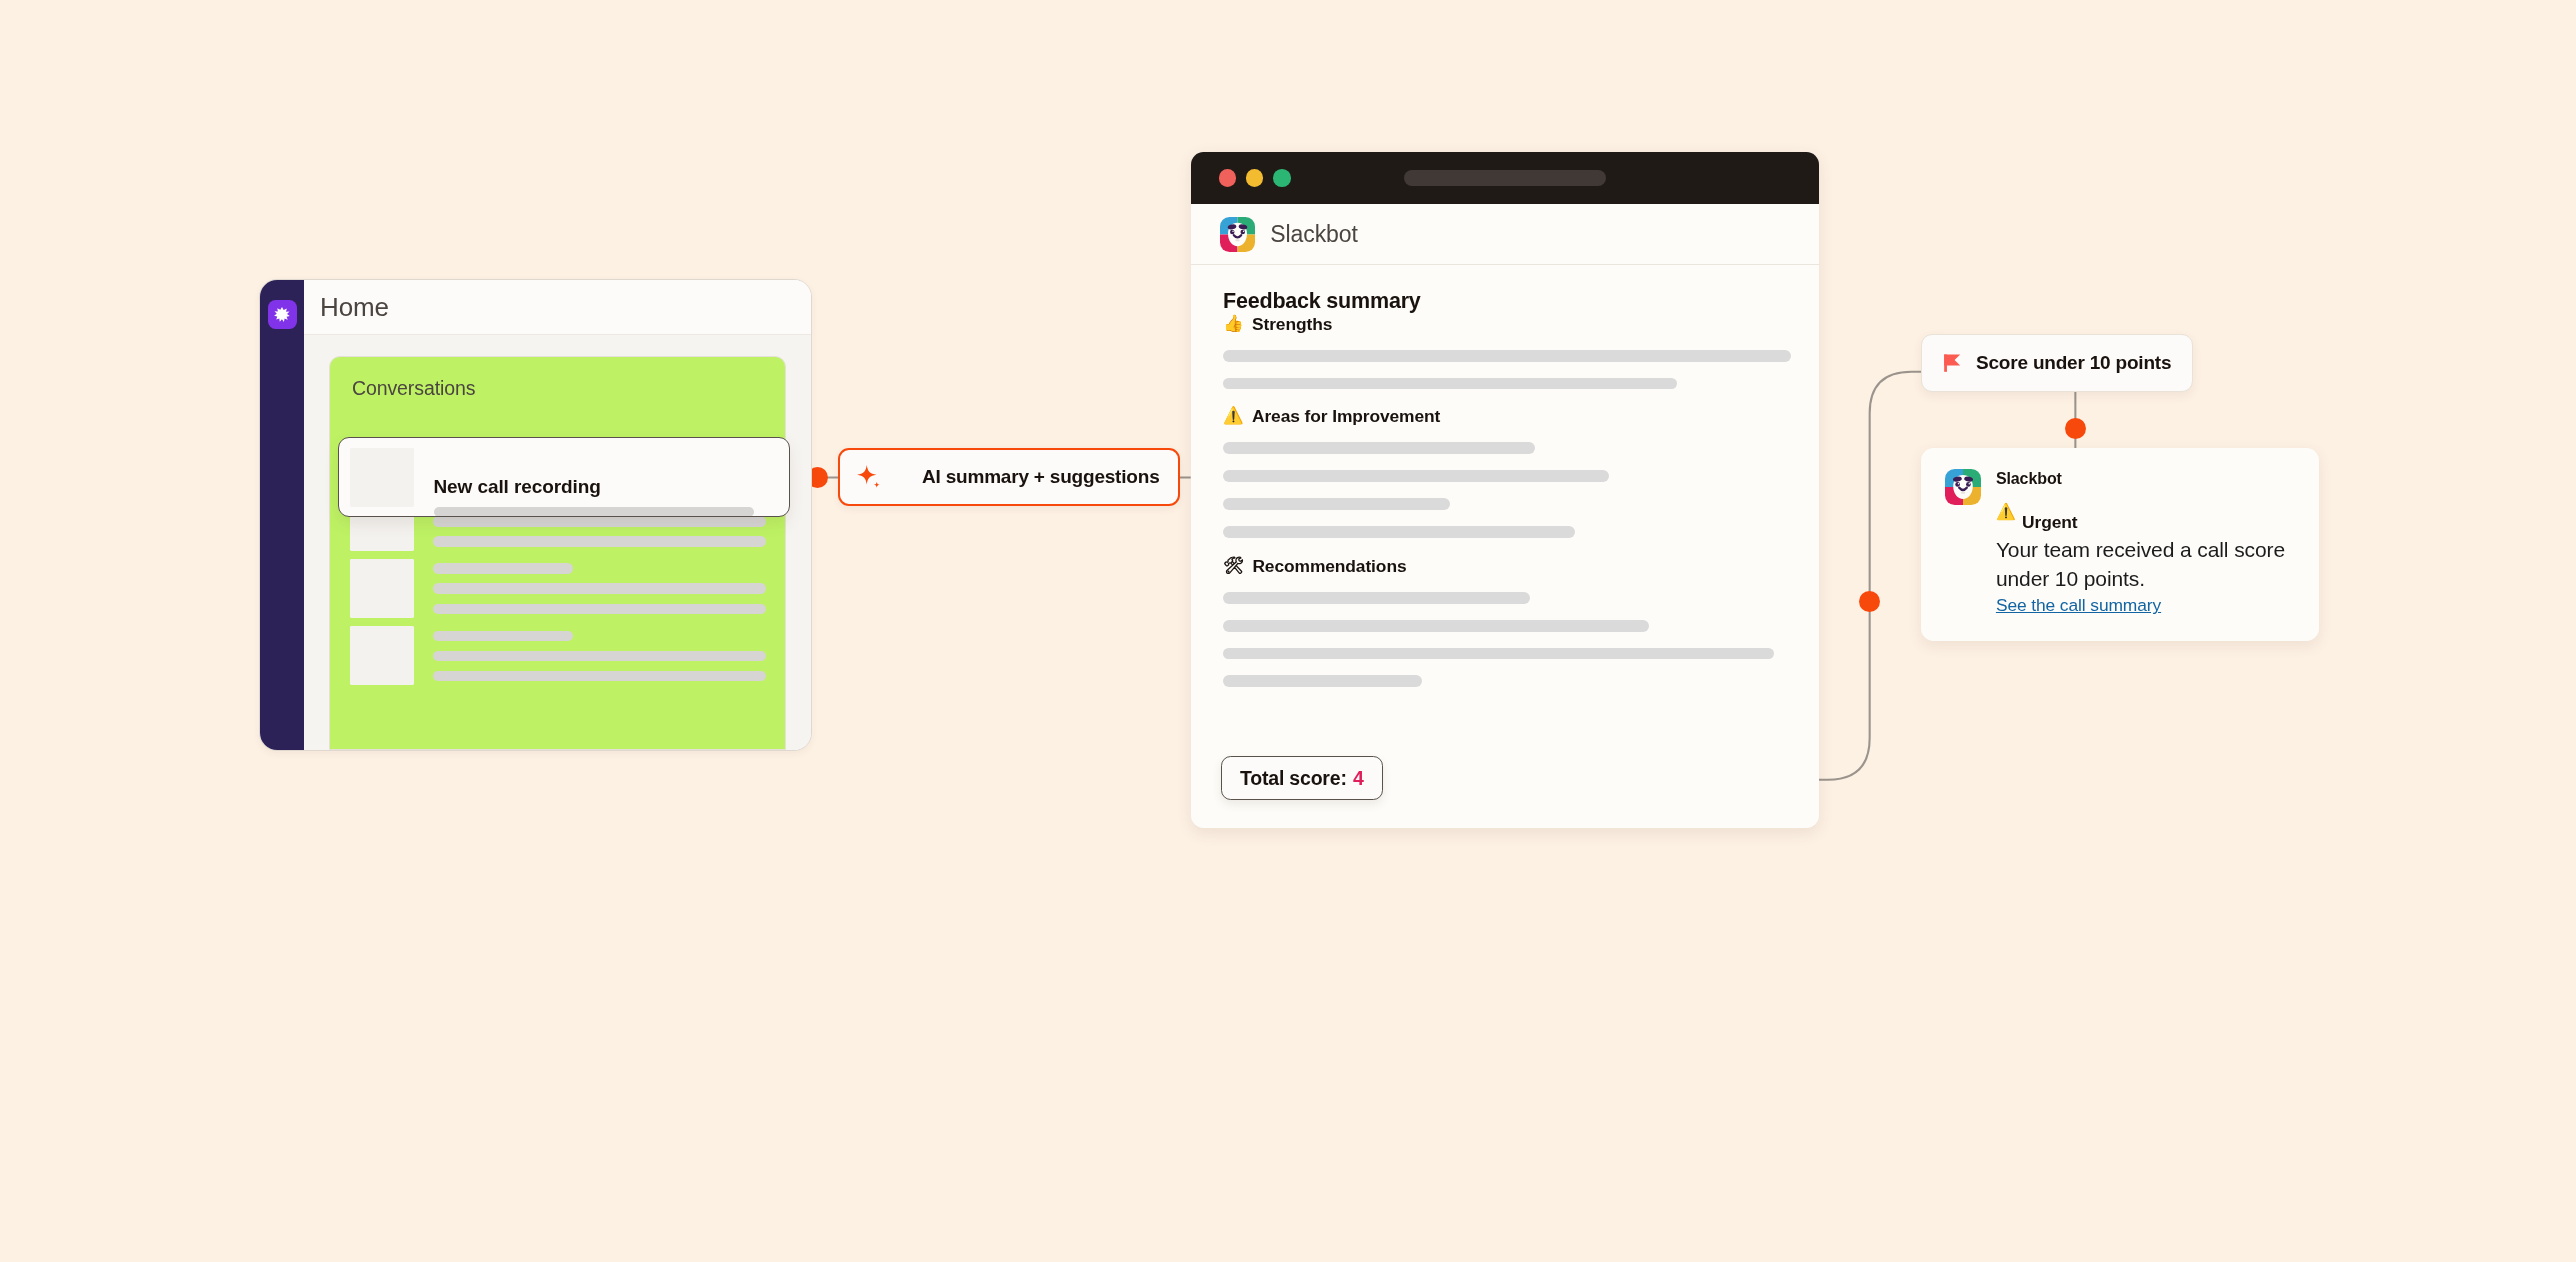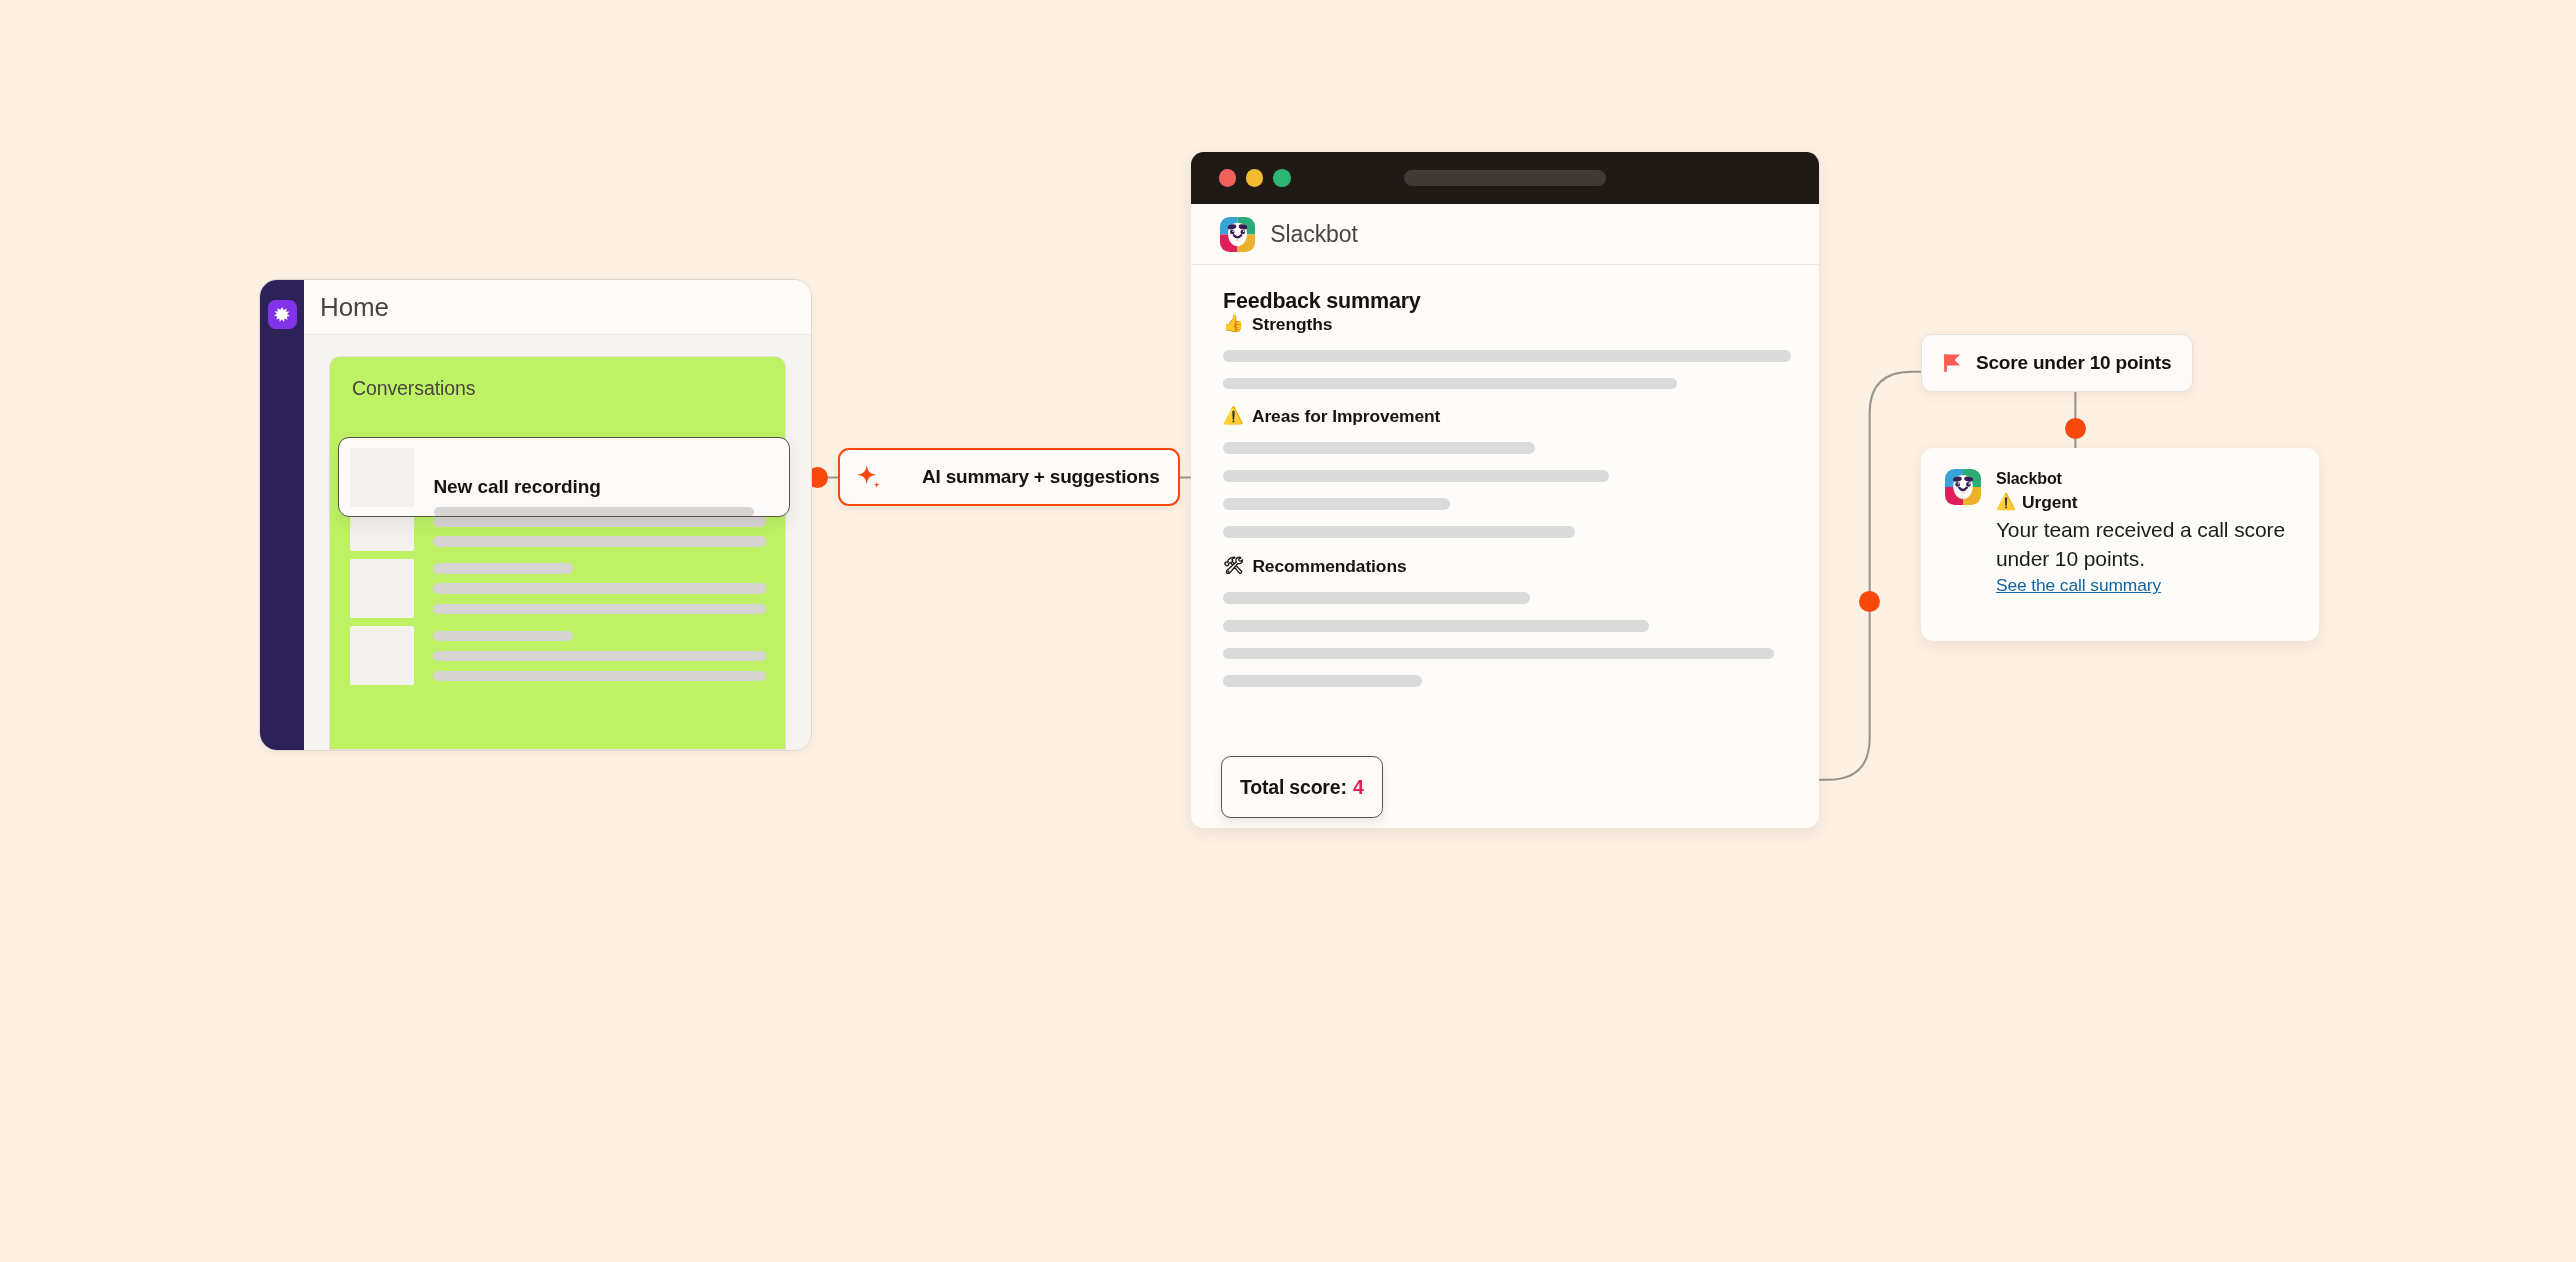--- a/index.html
+++ b/index.html
@@ -217,21 +217,21 @@
     border-radius: 6.3px;
     background: #DBDADA;
     margin-bottom: 16px;
   }
   .sec-block { margin-bottom: 16.7px; }
 
   
   #score-badge {
     position: absolute;
     left: 1221px; top: 756px;
-    height: 62px;
+    height: 44px;
     display: flex; align-items: center;
     padding: 0 18px;
     background: #FCFBF9;
     border: 1.4px solid #59524C;
     border-radius: 9.7px;
     box-shadow: 0 4.2px 9.7px rgba(90,70,50,.10);
   }
   #score-label {
     font-size: 19.5px;
     font-weight: bold;
@@ -289,20 +289,21 @@
   }
   #notif-urgent-row {
     display: flex; align-items: center; gap: 6.3px;
     margin-bottom: 3.5px;
   }
   #notif-urgent-label {
     font-size: 17.4px;
     font-weight: bold;
     color: #19120F;
     letter-spacing: -0.1px;
+    margin-top: 20px;
   }
   #notif-msg {
     font-size: 21px;
     color: #1D1C1D;
     line-height: 1.36;
     letter-spacing: -0.1px;
   }
   #notif-link {
     display: inline-block;
     margin-top: 2px;

